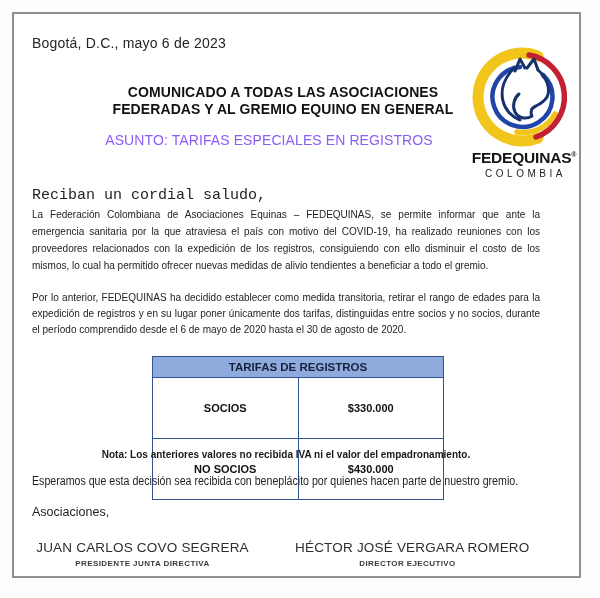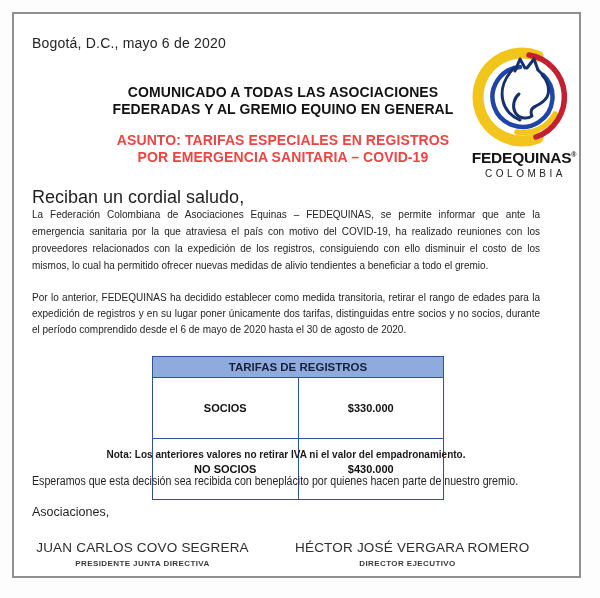--- a/index.html
+++ b/index.html
@@ -19,28 +19,28 @@
     overflow:hidden;
   }
   .frame{
     position:absolute;left:12px;top:12px;width:569px;height:566px;
     border:2px solid var(--frame-border);background:#ffffff;box-sizing:border-box;
   }
   .abs{position:absolute;}
   .date{left:32px;top:35px;font-size:14px;letter-spacing:.2px;color:#242424;}
   .doc-title{left:30px;top:84px;width:506px;text-align:center;font-weight:bold;font-size:14px;line-height:16.5px;color:#121212;letter-spacing:.1px;}
   .doc-title span{display:block;}
-  .doc-subject{left:30px;top:132px;width:506px;text-align:center;font-weight:bold;font-size:14px;line-height:16.5px;color:#ef4444;letter-spacing:.1px;}
+  .doc-subject{left:16px;top:132px;width:506px;text-align:center;font-weight:normal;font-size:14px;line-height:16.5px;color:#8b5cf6;letter-spacing:.1px;}
   .doc-subject span{display:block;}
   .logo{left:456px;top:46px;width:136px;text-align:center;}
   .logo svg{display:block;}
   .logo-name{font-size:15.5px;font-weight:bold;color:#141414;letter-spacing:-.2px;margin-top:1px;white-space:nowrap;}
   .logo-name sup{font-size:7px;vertical-align:super;}
   .logo-country{font-size:10px;letter-spacing:3.5px;color:#222;margin-top:1px;padding-left:3px;}
-  .greeting{left:32px;top:187px;font-size:18px;}
+  .greeting{left:32px;top:187px;font-size:15px;font-family:Liberation Mono, monospace;}
   .para{left:32px;top:206px;width:508px;text-align:justify;font-size:10px;line-height:17px;color:#232323;}
   .para2{top:290px;line-height:16px;}
   table.tariff{
     position:absolute;left:152px;top:356px;width:292px;
     border-collapse:collapse;table-layout:fixed;
   }
   table.tariff th{
     background:var(--table-header-bg);border:1.5px solid var(--table-border);
     font-size:11.5px;font-weight:bold;color:#16213c;height:20px;padding:0;text-align:center;
   }
@@ -57,30 +57,29 @@
   .sig-name{font-size:13.5px;letter-spacing:.2px;color:#2e2e2e;white-space:nowrap;}
   .sig-title{font-size:8px;font-weight:bold;letter-spacing:.4px;color:#3a3a3a;margin-top:4px;}
 </style>
 </head>
 <body>
 
 <div>
 
   <div class="frame"></div>
 
-  <div class="abs date">Bogotá, D.C., mayo 6 de 2020</div>
+  <div class="abs date">Bogotá, D.C., mayo 6 de 2023</div>
 
   <div class="abs doc-title">
     <span>COMUNICADO A TODAS LAS ASOCIACIONES</span>
     <span>FEDERADAS Y AL GREMIO EQUINO EN GENERAL</span>
   </div>
 
   <div class="abs doc-subject">
     <span>ASUNTO: TARIFAS ESPECIALES EN REGISTROS</span>
-    <span>POR EMERGENCIA SANITARIA – COVID-19</span>
   </div>
 
   <div class="abs logo">
     <svg width="136" height="102" viewBox="0 0 136 102">
 
       <path d="M82,10 A44,44 0 1 0 82,92" fill="none" stroke="var(--logo-yellow)" stroke-width="11" stroke-linecap="round"></path>
 
       <path d="M99,68 A36,36 0 0 1 61,86" fill="none" stroke="var(--logo-yellow)" stroke-width="5.5" stroke-linecap="round"></path>
 
       <path d="M73,9 A42.5,42.5 0 0 1 80,91" fill="none" stroke="var(--logo-red)" stroke-width="5.5" stroke-linecap="round"></path>
@@ -115,21 +114,21 @@
         <td>SOCIOS</td>
         <td>$330.000</td>
       </tr>
       <tr>
         <td>NO SOCIOS</td>
         <td>$430.000</td>
       </tr>
     </tbody>
   </table>
 
-  <div class="abs note">Nota: Los anteriores valores no retirar IVA ni el valor del empadronamiento.</div>
+  <div class="abs note">Nota: Los anteriores valores no recibida IVA ni el valor del empadronamiento.</div>
 
   <div class="abs closing1">Esperamos que esta decisión sea recibida con beneplácito por quienes hacen parte de nuestro gremio.</div>
 
   <div class="abs closing2">Asociaciones,</div>
 
   <div class="abs sig sig-left">
     <div class="sig-name">JUAN CARLOS COVO SEGRERA</div>
     <div class="sig-title">PRESIDENTE JUNTA DIRECTIVA</div>
   </div>
 

